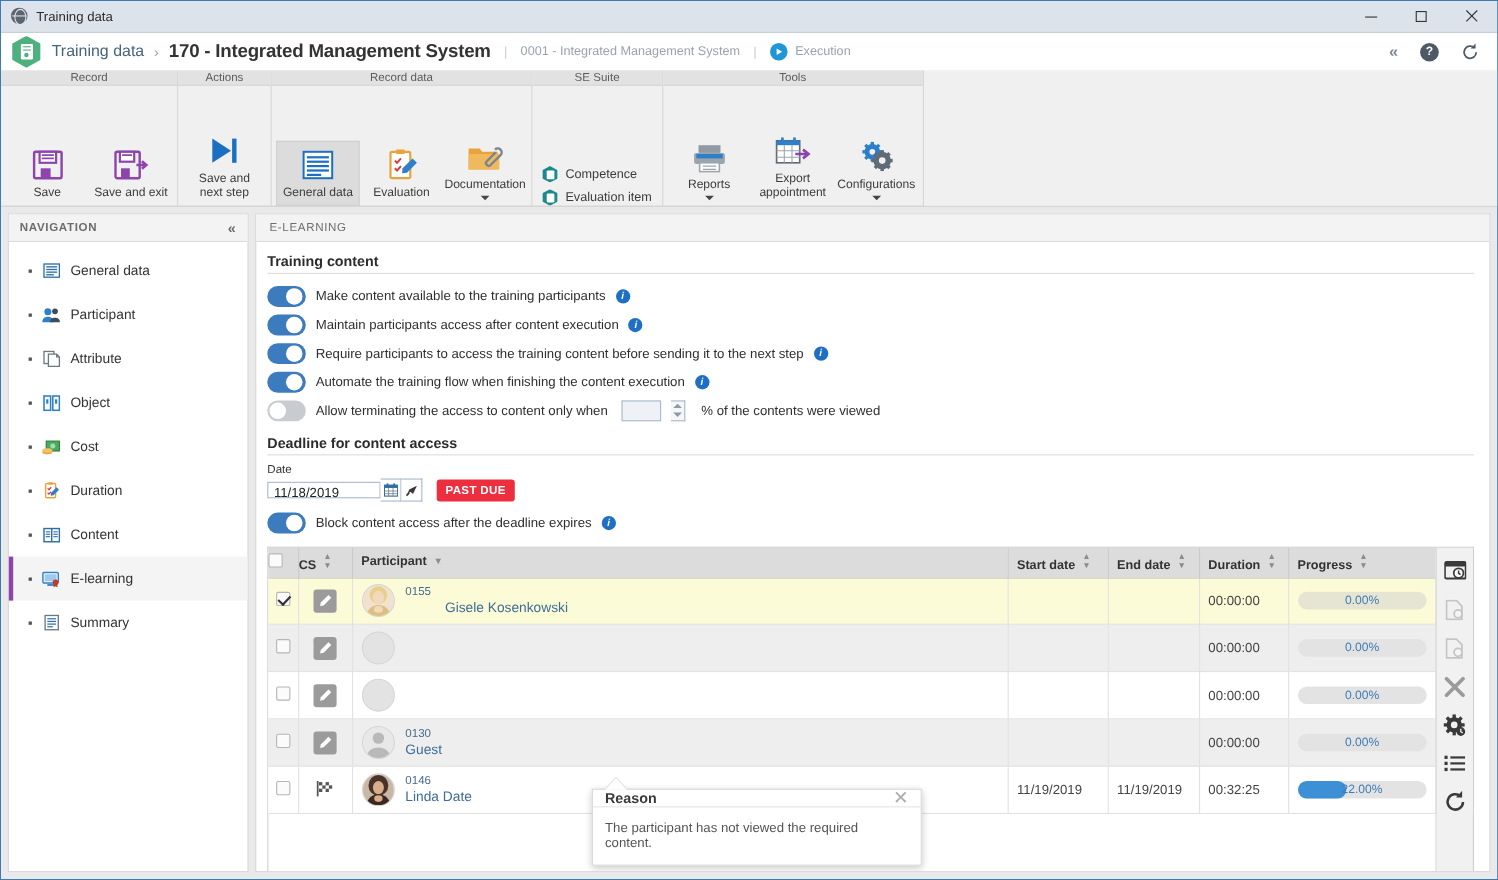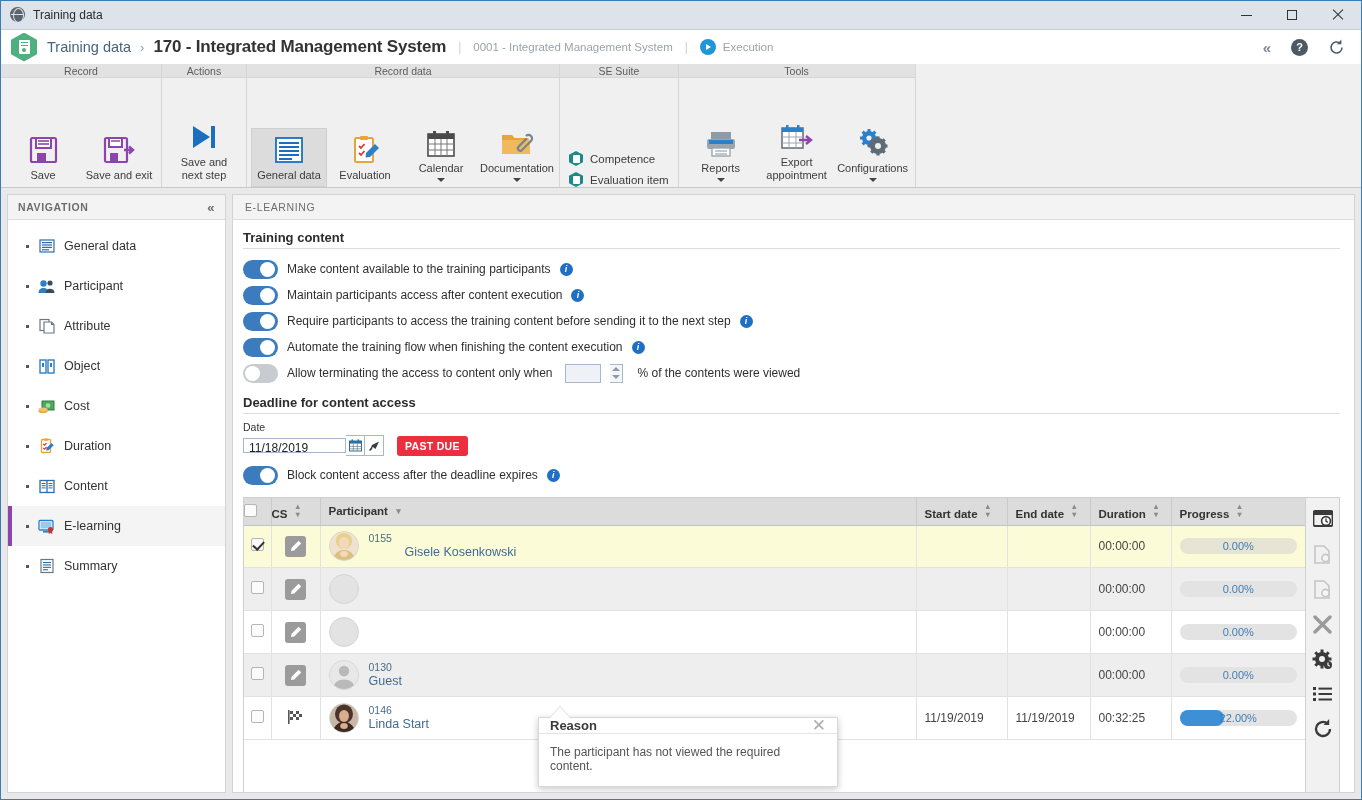--- a/index.html
+++ b/index.html
@@ -301,39 +301,20 @@
           <div class="rib-ico">
             <svg width="32" height="30" viewBox="0 0 32 30">
               <rect x="6" y="3" width="18" height="24" rx="1.5" fill="#fff" stroke="#e8a33d" stroke-width="2"></rect>
               <rect x="11" y="1" width="8" height="4" rx="1" fill="#e8a33d"></rect>
               <path d="M10 11 l2 2 3.5-4" stroke="#d93b3b" stroke-width="1.8" fill="none"></path>
               <path d="M10 18 l2 2 3.5-4" stroke="#d93b3b" stroke-width="1.8" fill="none"></path>
               <path d="M26 9 l4 4 -9 9 -4.5 .5 .5-4.5z" fill="#2c7fc9"></path>
             </svg>
           </div>
           <span>Evaluation</span>
-        </div>
-        <div class="rib-btn">
-          <div class="rib-ico">
-            <svg width="32" height="28" viewBox="0 0 32 28">
-              <rect x="3" y="4" width="26" height="22" fill="#fff" stroke="#4a4a4a" stroke-width="1.6"></rect>
-              <rect x="3" y="4" width="26" height="5" fill="#4a4a4a"></rect>
-              <rect x="8" y="1" width="3" height="5" fill="#4a4a4a"></rect>
-                <rect x="21" y="1" width="3" height="5" fill="#4a4a4a"></rect>
-              <g stroke="#777" stroke-width="1">
-                  <line x1="10" y1="9" x2="10" y2="26"></line>
-                  <line x1="16" y1="9" x2="16" y2="26"></line>
-                  <line x1="22" y1="9" x2="22" y2="26"></line>
-                  <line x1="3" y1="14" x2="29" y2="14"></line>
-                  <line x1="3" y1="20" x2="29" y2="20"></line>
-                </g>
-            </svg>
-          </div>
-          <span>Calendar</span>
-          <div class="caret"></div>
         </div>
         <div class="rib-btn">
           <div class="rib-ico">
             <svg width="34" height="28" viewBox="0 0 34 28">
               <path d="M2 5 h10 l2.5 3 h14 v16 H2 Z" fill="#e8a33d"></path>
               <path d="M2 10 h28 v14 H2 Z" fill="#f0b95e"></path>
               <path d="M26 6 a3.5 3.5 0 0 1 5 5 l-9 9 a2.4 2.4 0 0 1-3.4-3.4 l8-8" stroke="#7a8590" stroke-width="2.2" fill="none"></path>
             </svg>
           </div>
           <span>Documentation</span>
@@ -849,21 +830,21 @@
                       <svg width="28" height="28" viewBox="0 0 28 28">
                           <rect width="28" height="28" fill="#c9b7a5"></rect>
                           <ellipse cx="14" cy="10" rx="9" ry="9.5" fill="#4a332a"></ellipse>
                           <ellipse cx="14" cy="12" rx="5" ry="6" fill="#d8ae8c"></ellipse>
                           <path d="M3 28 c1-7 6-10 11-10 s10 3 11 10z" fill="#3c2a22"></path>
                           <ellipse cx="14" cy="22" rx="3.8" ry="3" fill="#d8ae8c"></ellipse>
                         </svg>
                     </span>
                     <span>
                       <span class="pcode" style="display:block;">0146</span>
-                      <span class="pname" style="display:block;">Linda Start</span>
+                      <span class="pname" style="display:block;">Linda Date</span>
                     </span>
                   </div>
                 </td>
                 <td class="col-sd">11/19/2019</td>
                 <td class="col-ed">11/19/2019</td>
                 <td class="col-du">00:32:25</td>
                 <td class="col-pg" style="border-right:none;">
                   <div class="pbar">
                     <span class="fill" style="width:38%;"></span>
                     <span>22.00%</span>

